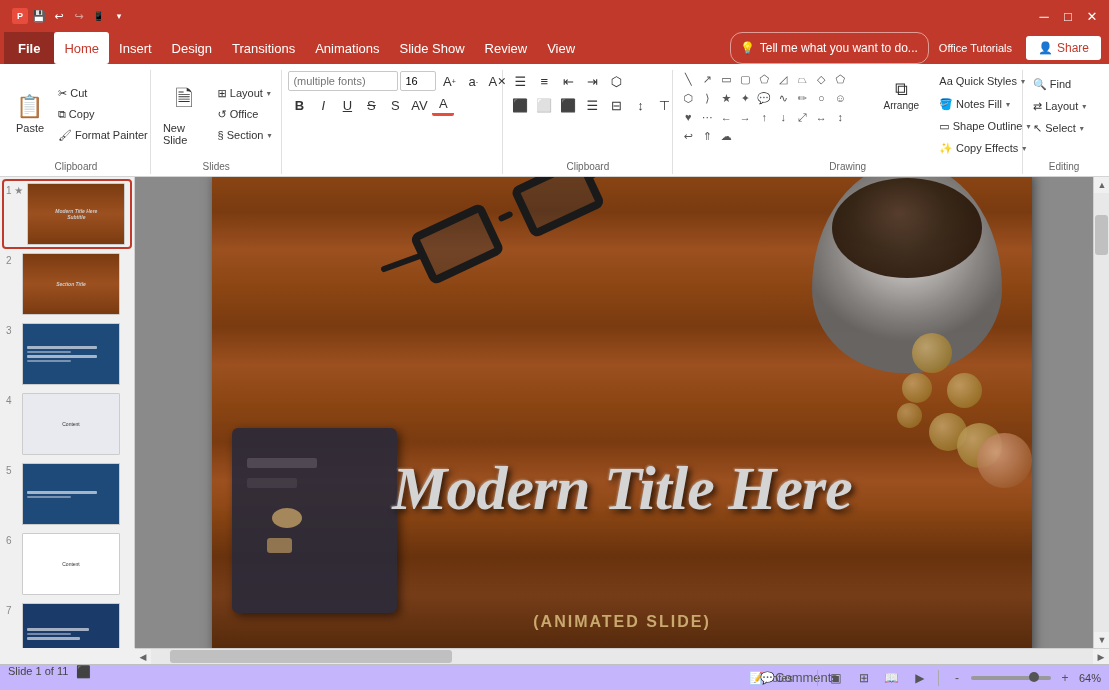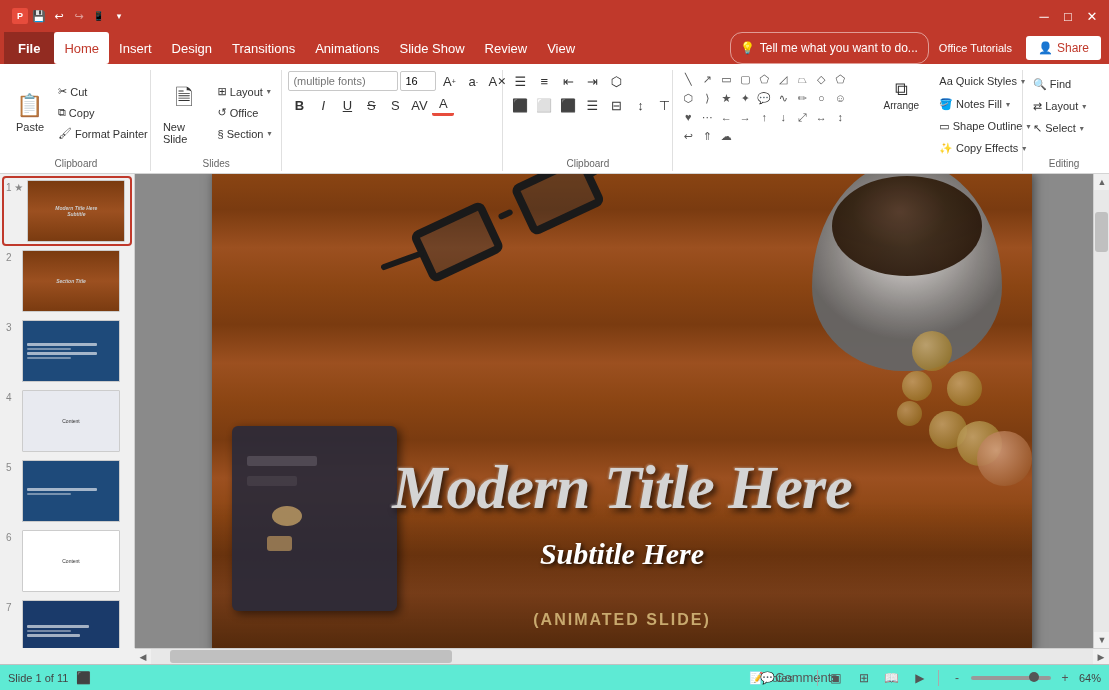--- a/index.html
+++ b/index.html
@@ -354,24 +354,23 @@
       left: 1px;
       right: 1px;
       height: 40px;
       background: #c0c0c0;
       border-radius: 3px;
     }
 
     
     .status-bar {
       height: 26px;
-      background: #5eead4;
+      background: #c4b5fd;
       border-top: 1px solid #c0c0c0;
       display: flex;
-      align-items: center;
       padding: 0 8px;
       gap: 8px;
       font-size: 11px;
       color: #444;
     }
     .status-bar-right {
       margin-left: auto;
       display: flex;
       align-items: center;
       gap: 8px;
@@ -663,20 +662,21 @@
             <span>Shape Outline</span>
             <span class="dropdown-arrow">▾</span>
           </div>
           <div class="ribbon-btn-small">
             <span>✨</span>
             <span>Copy Effects</span>
             <span class="dropdown-arrow">▾</span>
           </div>
         </div>
       </div>
+      <div class="ribbon-group-label">Drawing</div>
     </div>
 
     <div class="ribbon-group" style="min-width:80px; border-right:none;">
       <div class="ribbon-group-content" style="flex-direction:column; align-items:flex-start; gap:2px; padding-top:4px;">
         <div class="ribbon-btn-small">
           <span>🔍</span>
           <span>Find</span>
         </div>
         <div class="ribbon-btn-small">
           <span>⇄</span>
@@ -805,21 +805,20 @@
       <div style="position:absolute; bottom:40px; left:20px; width:165px; height:185px; background:#2a2a3a; border-radius:6px; opacity:0.9; box-shadow:3px 3px 10px rgba(0,0,0,0.6);">
         <div style="position:absolute; top:30px; left:15px; width:70px; height:10px; background:#4a4a5a; border-radius:2px;"></div>
         <div style="position:absolute; top:50px; left:15px; width:50px; height:10px; background:#3a3a4a; border-radius:2px;"></div>
 
         <div style="position:absolute; top:80px; left:40px; width:30px; height:20px; background:#c8a96e; border-radius:50%; opacity:0.8;"></div>
         <div style="position:absolute; top:110px; left:35px; width:25px; height:15px; background:#b09060; border-radius:3px; opacity:0.8;"></div>
       </div>
 
       <div class="slide-title">Modern Title Here</div>
 
-      <div class="slide-subtitle">Subtitle Here</div>
 
       <div class="slide-animated">(ANIMATED SLIDE)</div>
     </div>
   </div>
 </div>
 
 <div style="display:flex; flex-direction:column;">
 
   <div class="bottom-scroll" style="margin-left:135px;">
     <div class="hscroll-arrow">◀</div>

